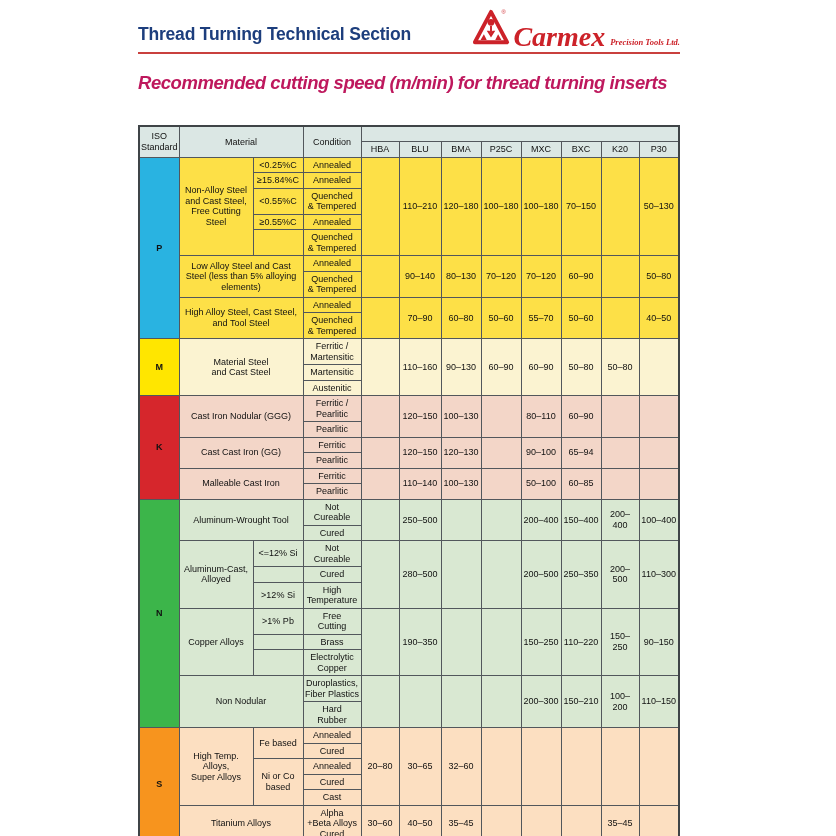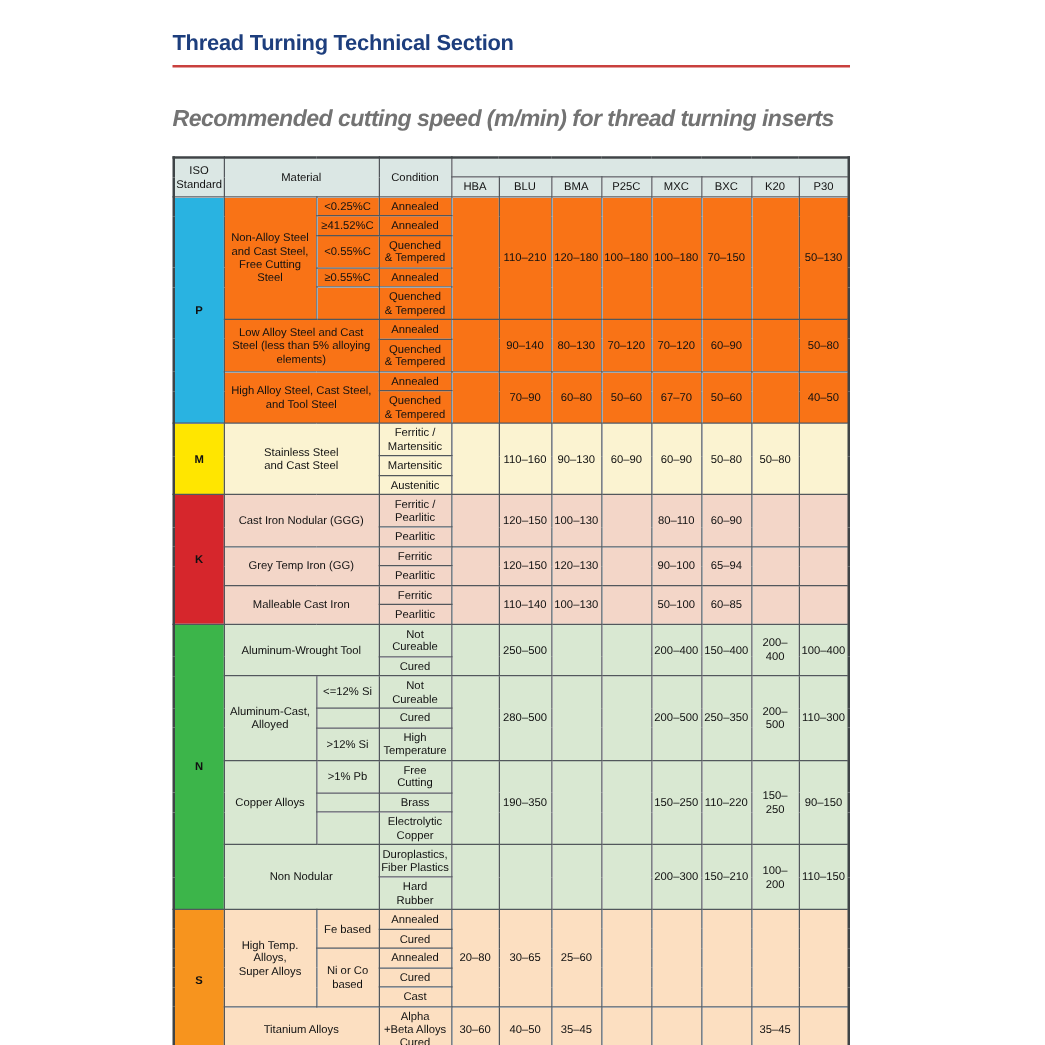--- a/index.html
+++ b/index.html
@@ -10,52 +10,67 @@
   
   .section-title{position:absolute;left:0;top:24px;margin:0;font-size:17.5px;font-weight:bold;
                  color:#1d3e7d;letter-spacing:-0.2px;white-space:nowrap;}
   .logo{position:absolute;right:0;top:8px;display:flex;align-items:flex-end;}
   .brand{font-family:"Liberation Serif",serif;font-style:italic;font-weight:bold;
          color:#cc2229;font-size:28px;line-height:30px;margin-left:3px;}
   .brand-sub{font-family:"Liberation Serif",serif;font-style:italic;font-weight:bold;
              color:#cc2229;font-size:8.5px;margin-left:5px;padding-bottom:5px;white-space:nowrap;}
   .rule{position:absolute;left:0;top:52px;width:542px;height:2px;background:#c9403e;}
 
-  .main-title{position:absolute;left:0;top:84px;margin:0;font-size:18.5px;font-weight:bold;
-              font-style:italic;color:#737373;letter-spacing:-0.45px;white-space:nowrap;}
+  .main-title{position:absolute;left:0;top:72px;margin:0;font-size:18.5px;font-weight:bold;
+              font-style:italic;color:#be185d;letter-spacing:-0.45px;white-space:nowrap;}
 
   
   table.speed{position:absolute;left:0;top:125px;width:542px;border-collapse:collapse;
               table-layout:fixed;border:2px solid #3f4447;}
   table.speed td{border:1px solid #52575c;font-size:9px;line-height:10.5px;color:#111;
                  text-align:center;vertical-align:middle;padding:2px 1px;white-space:pre-line;
                  overflow:hidden;}
   td.mat{text-align:left;padding-left:4px;}
   td.letter{font-size:30px;font-weight:bold;line-height:1;color:#000;}
   td.strip{height:10px;padding:0;}
   .hdr{background:#dbe7e4;}
-  .bgP{background:#f97316;}
+  .bgP{background:#fde047;}
   .bgM{background:#fbf3d1;}
   .bgK{background:#f3d6c8;}
   .bgN{background:#d9e8d2;}
   .bgS{background:#fcdfc1;}
   td.ltP{background:#29b3e1;}
   td.ltM{background:#ffe600;}
   td.ltK{background:#d6262c;}
   td.ltN{background:#3cb54a;}
   td.ltS{background:#f7941e;}
 </style>
 </head>
 <body>
 
 <div class="page">
   <div class="content">
 
     <h1 class="section-title">Thread Turning Technical Section</h1>
 
+    <div class="logo">
+      <span>
+        <svg width="38" height="40" viewBox="0 0 40 42">
+          <path d="M20 4 L37 36 L3 36 Z" fill="none" stroke="#cc2229" stroke-width="4" stroke-linejoin="round"></path>
+          <circle cx="20" cy="15" r="3.6" fill="#cc2229"></circle>
+          <path d="M19 19 h2 v8 h-2 Z" fill="#cc2229"></path>
+          <path d="M15.5 24 L20 31 L24.5 24 L21.5 24 L20 27 L18.5 24 Z" fill="#cc2229"></path>
+          <path d="M9 33.5 L12.5 27.5 L15.5 33.5 Z" fill="#cc2229"></path>
+          <path d="M24.5 33.5 L27.5 27.5 L31 33.5 Z" fill="#cc2229"></path>
+          <text x="31" y="6" font-size="6" fill="#cc2229">®</text>
+        </svg>
+      </span>
+      <span class="brand">Carmex</span>
+      <span class="brand-sub">Precision Tools Ltd.</span>
+    </div>
 
     <div class="rule"></div>
 
     <h2 class="main-title">Recommended cutting speed (m/min) for thread turning inserts</h2>
 
     <table class="speed">
       <colgroup>
         <col style="width:40px">
           <col style="width:74px">
           <col style="width:50px">
@@ -97,21 +112,21 @@
             <td rowspan="5" class="bgP"></td>
             <td rowspan="5" class="bgP">110–210</td>
             <td rowspan="5" class="bgP">120–180</td>
             <td rowspan="5" class="bgP">100–180</td>
             <td rowspan="5" class="bgP">100–180</td>
             <td rowspan="5" class="bgP">70–150</td>
             <td rowspan="5" class="bgP"></td>
             <td rowspan="5" class="bgP">50–130</td>
           </tr>
           <tr>
-            <td class="bgP">≥41.52%C</td>
+            <td class="bgP">≥15.84%C</td>
             <td class="bgP">Annealed</td>
           </tr>
           <tr>
             <td class="bgP">&lt;0.55%C</td>
             <td class="bgP">Quenched
 &amp; Tempered</td>
           </tr>
           <tr>
             <td class="bgP">≥0.55%C</td>
             <td class="bgP">Annealed</td>
@@ -137,32 +152,32 @@
             <td class="bgP">Quenched
 &amp; Tempered</td>
           </tr>
           <tr>
             <td rowspan="2" colspan="2" class="bgP mat">High Alloy Steel, Cast Steel, and Tool Steel</td>
             <td class="bgP">Annealed</td>
             <td rowspan="2" class="bgP"></td>
             <td rowspan="2" class="bgP">70–90</td>
             <td rowspan="2" class="bgP">60–80</td>
             <td rowspan="2" class="bgP">50–60</td>
-            <td rowspan="2" class="bgP">67–70</td>
+            <td rowspan="2" class="bgP">55–70</td>
             <td rowspan="2" class="bgP">50–60</td>
             <td rowspan="2" class="bgP"></td>
             <td rowspan="2" class="bgP">40–50</td>
           </tr>
           <tr>
             <td class="bgP">Quenched
 &amp; Tempered</td>
           </tr>
           <tr>
             <td rowspan="3" class="bgM ltM letter">M</td>
-            <td rowspan="3" colspan="2" class="bgM mat">Stainless Steel
+            <td rowspan="3" colspan="2" class="bgM mat">Material Steel
 and Cast Steel</td>
             <td class="bgM">Ferritic /
 Martensitic</td>
             <td rowspan="3" class="bgM"></td>
             <td rowspan="3" class="bgM">110–160</td>
             <td rowspan="3" class="bgM">90–130</td>
             <td rowspan="3" class="bgM">60–90</td>
             <td rowspan="3" class="bgM">60–90</td>
             <td rowspan="3" class="bgM">50–80</td>
             <td rowspan="3" class="bgM">50–80</td>
@@ -185,21 +200,21 @@
             <td rowspan="2" class="bgK"></td>
             <td rowspan="2" class="bgK">80–110</td>
             <td rowspan="2" class="bgK">60–90</td>
             <td rowspan="2" class="bgK"></td>
             <td rowspan="2" class="bgK"></td>
           </tr>
           <tr>
             <td class="bgK">Pearlitic</td>
           </tr>
           <tr>
-            <td rowspan="2" colspan="2" class="bgK mat">Grey Temp Iron (GG)</td>
+            <td rowspan="2" colspan="2" class="bgK mat">Cast Cast Iron (GG)</td>
             <td class="bgK">Ferritic</td>
             <td rowspan="2" class="bgK"></td>
             <td rowspan="2" class="bgK">120–150</td>
             <td rowspan="2" class="bgK">120–130</td>
             <td rowspan="2" class="bgK"></td>
             <td rowspan="2" class="bgK">90–100</td>
             <td rowspan="2" class="bgK">65–94</td>
             <td rowspan="2" class="bgK"></td>
             <td rowspan="2" class="bgK"></td>
           </tr>
@@ -303,21 +318,21 @@
 Rubber</td>
           </tr>
           <tr>
             <td rowspan="6" class="bgS ltS letter">S</td>
             <td rowspan="5" class="bgS mat">High Temp. Alloys,
 Super Alloys</td>
             <td rowspan="2" class="bgS mat">Fe based</td>
             <td class="bgS">Annealed</td>
             <td rowspan="5" class="bgS">20–80</td>
             <td rowspan="5" class="bgS">30–65</td>
-            <td rowspan="5" class="bgS">25–60</td>
+            <td rowspan="5" class="bgS">32–60</td>
             <td rowspan="5" class="bgS"></td>
             <td rowspan="5" class="bgS"></td>
             <td rowspan="5" class="bgS"></td>
             <td rowspan="5" class="bgS"></td>
             <td rowspan="5" class="bgS"></td>
           </tr>
           <tr>
             <td class="bgS">Cured</td>
           </tr>
           <tr>

